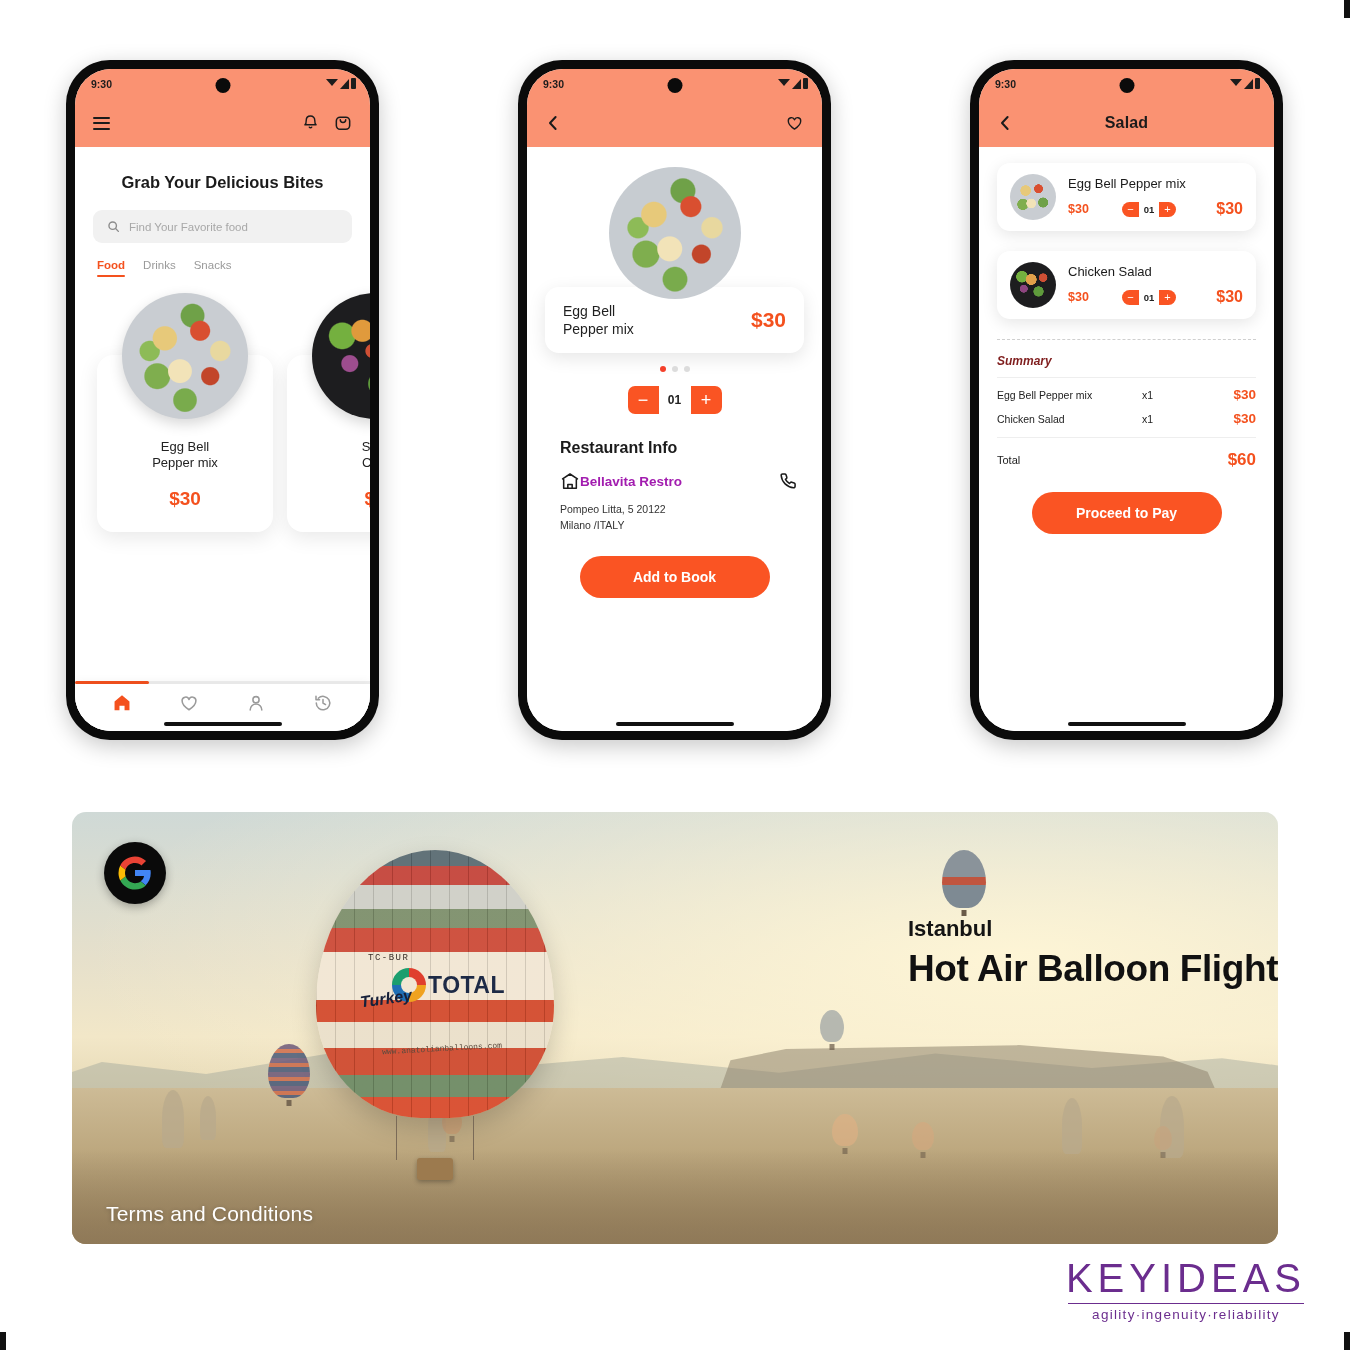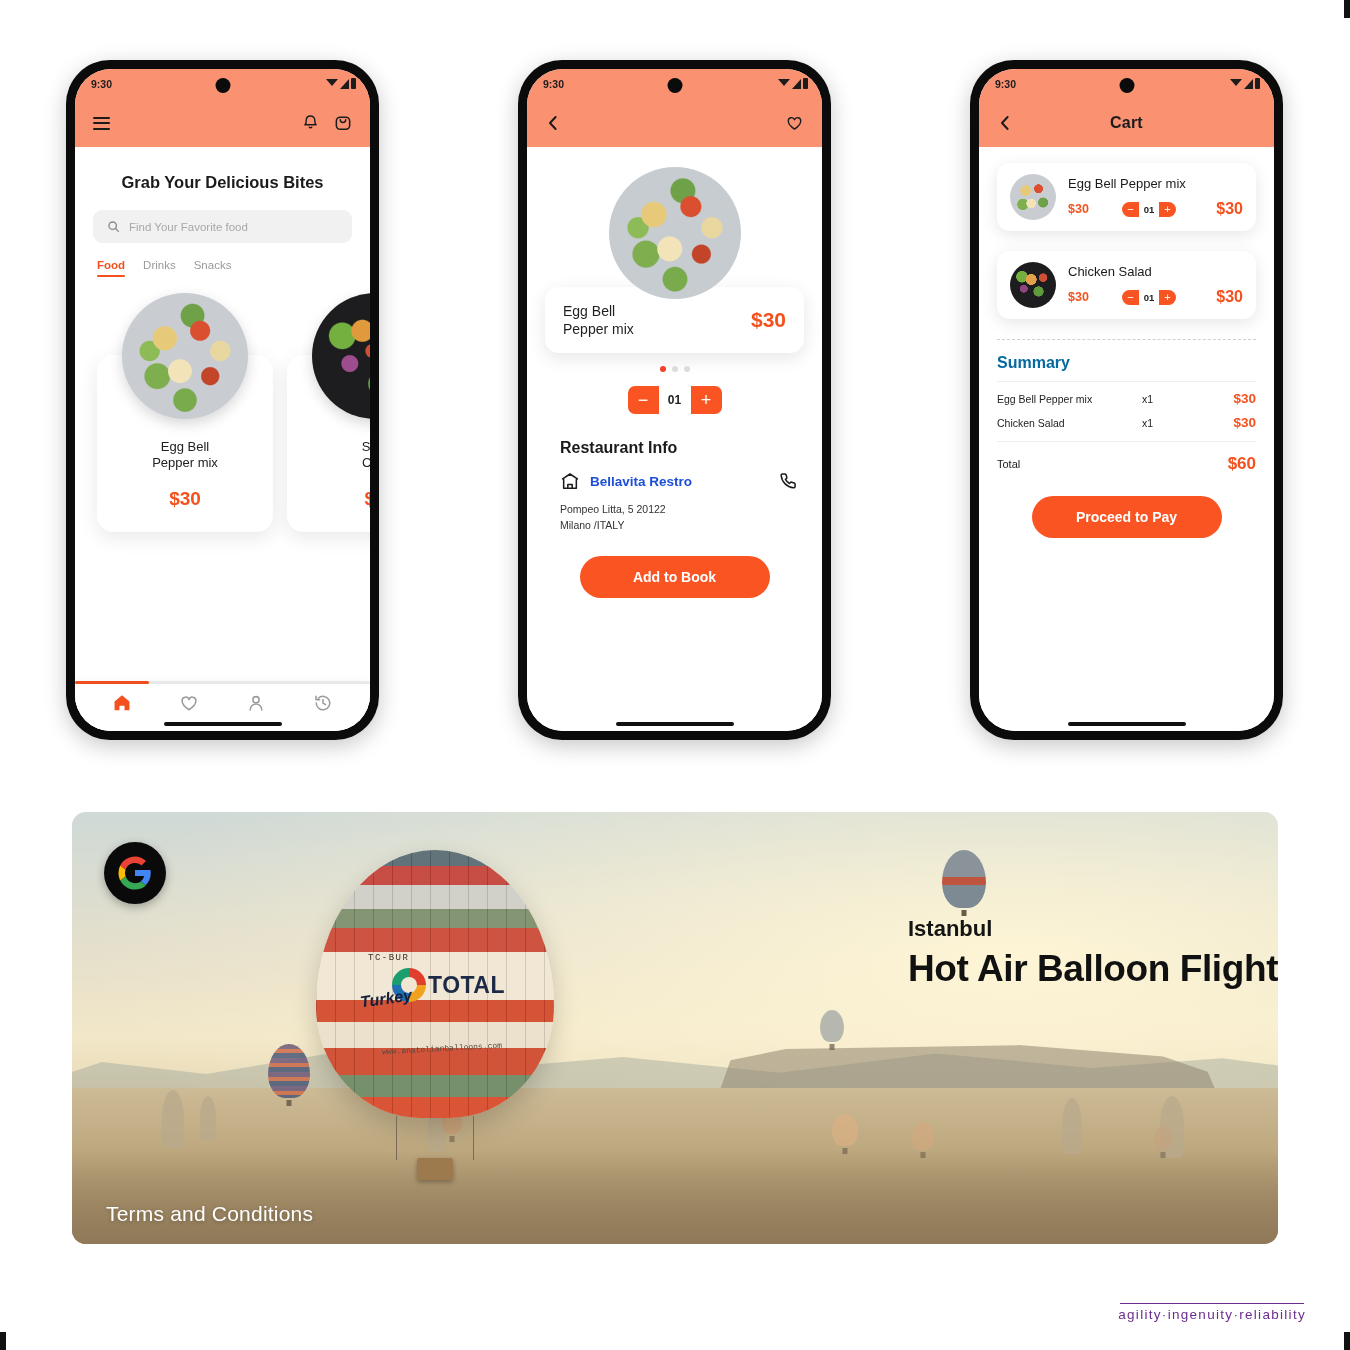--- a/index.html
+++ b/index.html
@@ -172,21 +172,21 @@
     width:31px; height:28px; background:var(--accent2); color:#fff;
     display:flex; align-items:center; justify-content:center;
     font-size:18px; font-weight:400; cursor:pointer;
   }
   .qbtn.minus { border-radius:7px 0 0 7px; }
   .qbtn.plus  { border-radius:0 7px 7px 0; }
   .qval { width:32px; height:28px; display:flex; align-items:center; justify-content:center;
           font-size:12px; font-weight:700; color:#222; background:#fff; }
   .sect-title { margin:25px 0 0 33px; font-size:16px; font-weight:700; color:#1b1b1b; }
   .rest-row { display:flex; align-items:center; margin:14px 24px 0 33px; }
-  .rest-name { font-size:13.5px; font-weight:700; color:#1d4ed8; margin-left:10px; }
+  .rest-name { font-size:13.5px; font-weight:700; color:#a21caf; }
   .rest-phone { margin-left:auto; cursor:pointer; }
   .addr { margin:11px 33px 0; font-size:10.5px; line-height:1.5; color:#333; }
   .cta {
     display:block; margin:22px auto 0; width:190px; height:42px;
     background:var(--accent2); color:#fff; border:none; border-radius:21px;
     font-family:inherit; font-size:14px; font-weight:700; cursor:pointer;
   }
 
   
   .cart-list { padding:16px 18px 0; }
@@ -221,21 +221,21 @@
   .mq {
     width:17px; height:15px; background:var(--accent2); color:#fff;
     display:flex; align-items:center; justify-content:center; font-size:11px; cursor:pointer;
   }
   .mq.minus { border-radius:8px 0 0 8px; }
   .mq.plus  { border-radius:0 8px 8px 0; }
   .mv { width:20px; text-align:center; font-size:9.5px; font-weight:700; color:#222; }
   .cline { margin-left:auto; font-size:16px; font-weight:700; color:var(--accent); }
   .dashed { margin:6px 18px 0; border-top:1.4px dashed #cfcfcf; }
   .summary { padding:14px 18px 0; }
-  .sum-title { font-size:16px; font-weight:700; color:#0369a1; }
+  .sum-title { font-size:12px; font-weight:700; color:#7f1d1d;font-style:italic; }
   .sum-rule { margin:9px 0 0; border-top:1px solid #eee; }
   .srow { display:flex; align-items:center; padding:9px 0 0; font-size:10.5px; color:#222; }
   .srow .sqty { margin-left:auto; width:60px; }
   .srow .sval { width:54px; text-align:right; font-size:13.5px; font-weight:700; color:var(--accent); }
   .trow { display:flex; align-items:center; padding:12px 0 0; }
   .trow .tlbl { font-size:11px; color:#222; }
   .trow .tval { margin-left:auto; font-size:17px; font-weight:700; color:var(--accent); }
 
   
   .banner {
@@ -530,21 +530,21 @@
           <div class="ic-wifi"></div>
           <div class="ic-sig"></div>
           <div class="ic-batt"></div>
         </div>
       </div>
 
       <div class="appbar">
         <svg width="16" height="18" viewBox="0 0 16 18" style="position:relative;z-index:2">
           <path class="icon-stroke" style="stroke-width:2" d="M10.6 3 5 9l5.6 6"></path>
         </svg>
-        <div class="title">Cart</div>
+        <div class="title">Salad</div>
       </div>
 
       <div class="content">
         <div class="cart-list">
 
           <div class="citem">
             <div class="cthumb"></div>
             <div class="cinfo">
               <div class="cname">Egg Bell Pepper mix</div>
               <div class="crow2">
@@ -649,17 +649,18 @@
         <path fill="#EA4335" d="M24 10.8c4.1 0 6.9 1.8 8.5 3.3l6.2-6C34.9 4.6 29.9 2 24 2 15.4 2 8 6.8 4.3 14.1l7.1 5.5c1.8-5.3 6.8-8.8 12.6-8.8z"></path>
       </svg>
     </div>
 
     <div class="terms">Terms and Conditions</div>
     <div class="bnr-city">Istanbul</div>
     <div class="bnr-head">Hot Air Balloon Flight</div>
   </div>
 
   <div class="logo">
+    <div class="logo-word">KEYIDEAS</div>
     <div class="logo-rule"></div>
     <div class="logo-tag">agility·ingenuity·reliability</div>
   </div>
 
 </div>
 
 </body></html>

